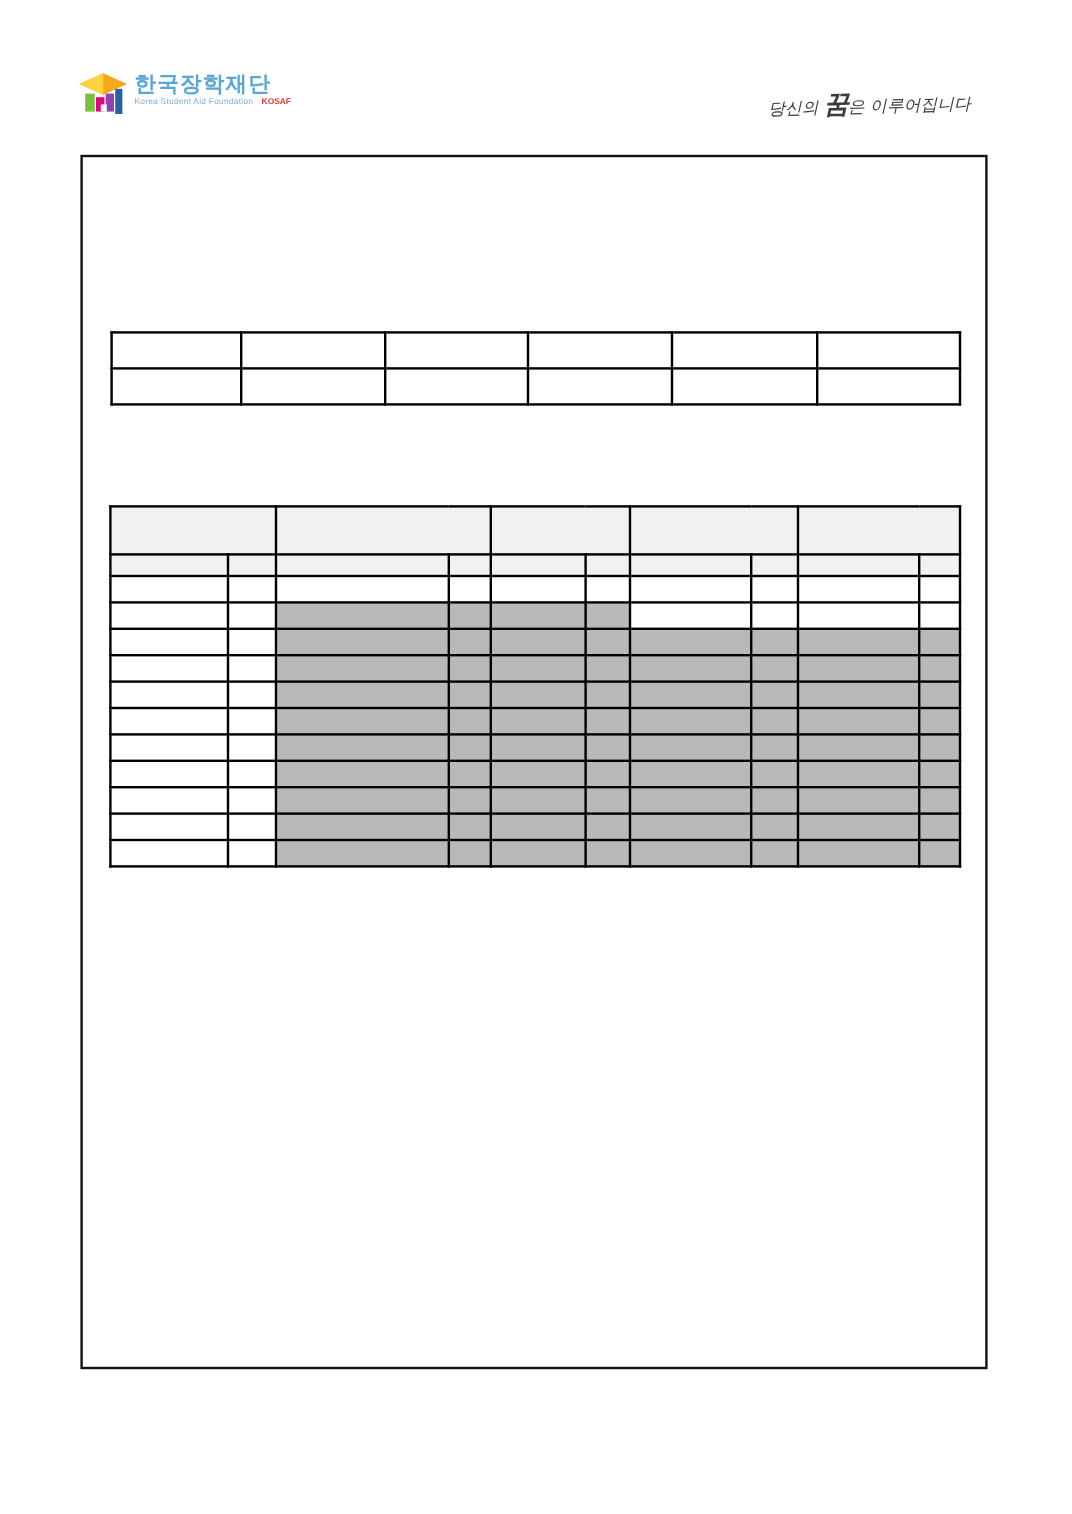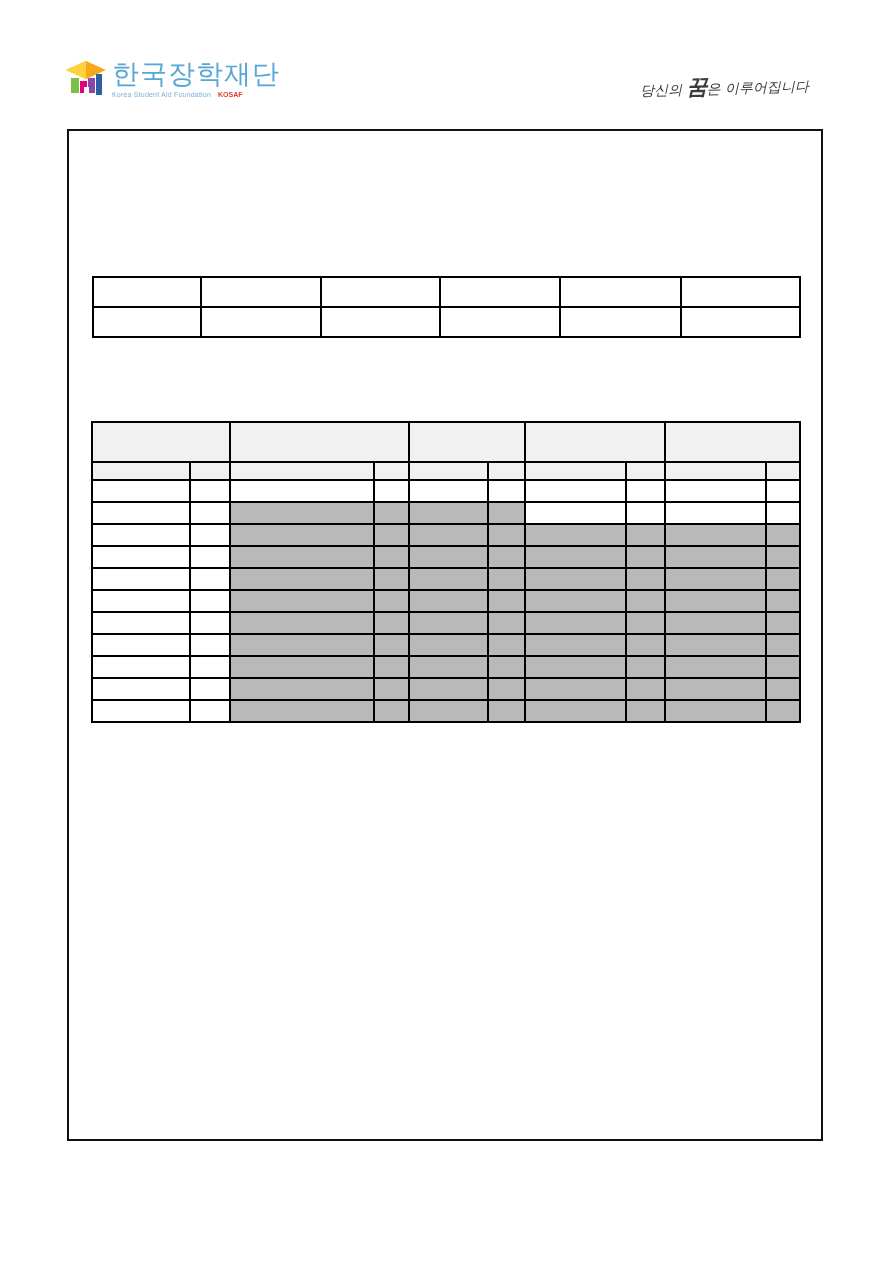--- a/index.html
+++ b/index.html
@@ -11,21 +11,21 @@
   body{
     width:893px;height:1262px;position:relative;overflow:hidden;
     font-family:"Liberation Sans", sans-serif;color:#222;
   }
 
   
   .logo{position:absolute;left:64px;top:57px;display:flex;align-items:flex-start;}
   .logo-icon{width:44px;height:42px;flex:0 0 auto;}
   .logo-text{margin-left:4px;padding-top:4px;line-height:1;}
   .logo-kr{
-    font-size:27px;font-weight:normal;color:var(--logo-blue);
+    font-size:18px;font-weight:bold;color:var(--logo-blue);
     letter-spacing:1px;white-space:nowrap;
   }
   .logo-sub{margin-top:3px;white-space:nowrap;font-size:7px;line-height:1;}
   .logo-sub-en{color:#7ab0d8;letter-spacing:.2px;}
   .logo-sub-acr{color:var(--kosaf-red);font-weight:bold;margin-left:5px;}
 
   .slogan{
     position:absolute;left:640px;top:72px;width:185px;
     font-family:"DejaVu Serif", serif;font-style:italic;
     color:var(--ink);font-size:14px;white-space:nowrap;

